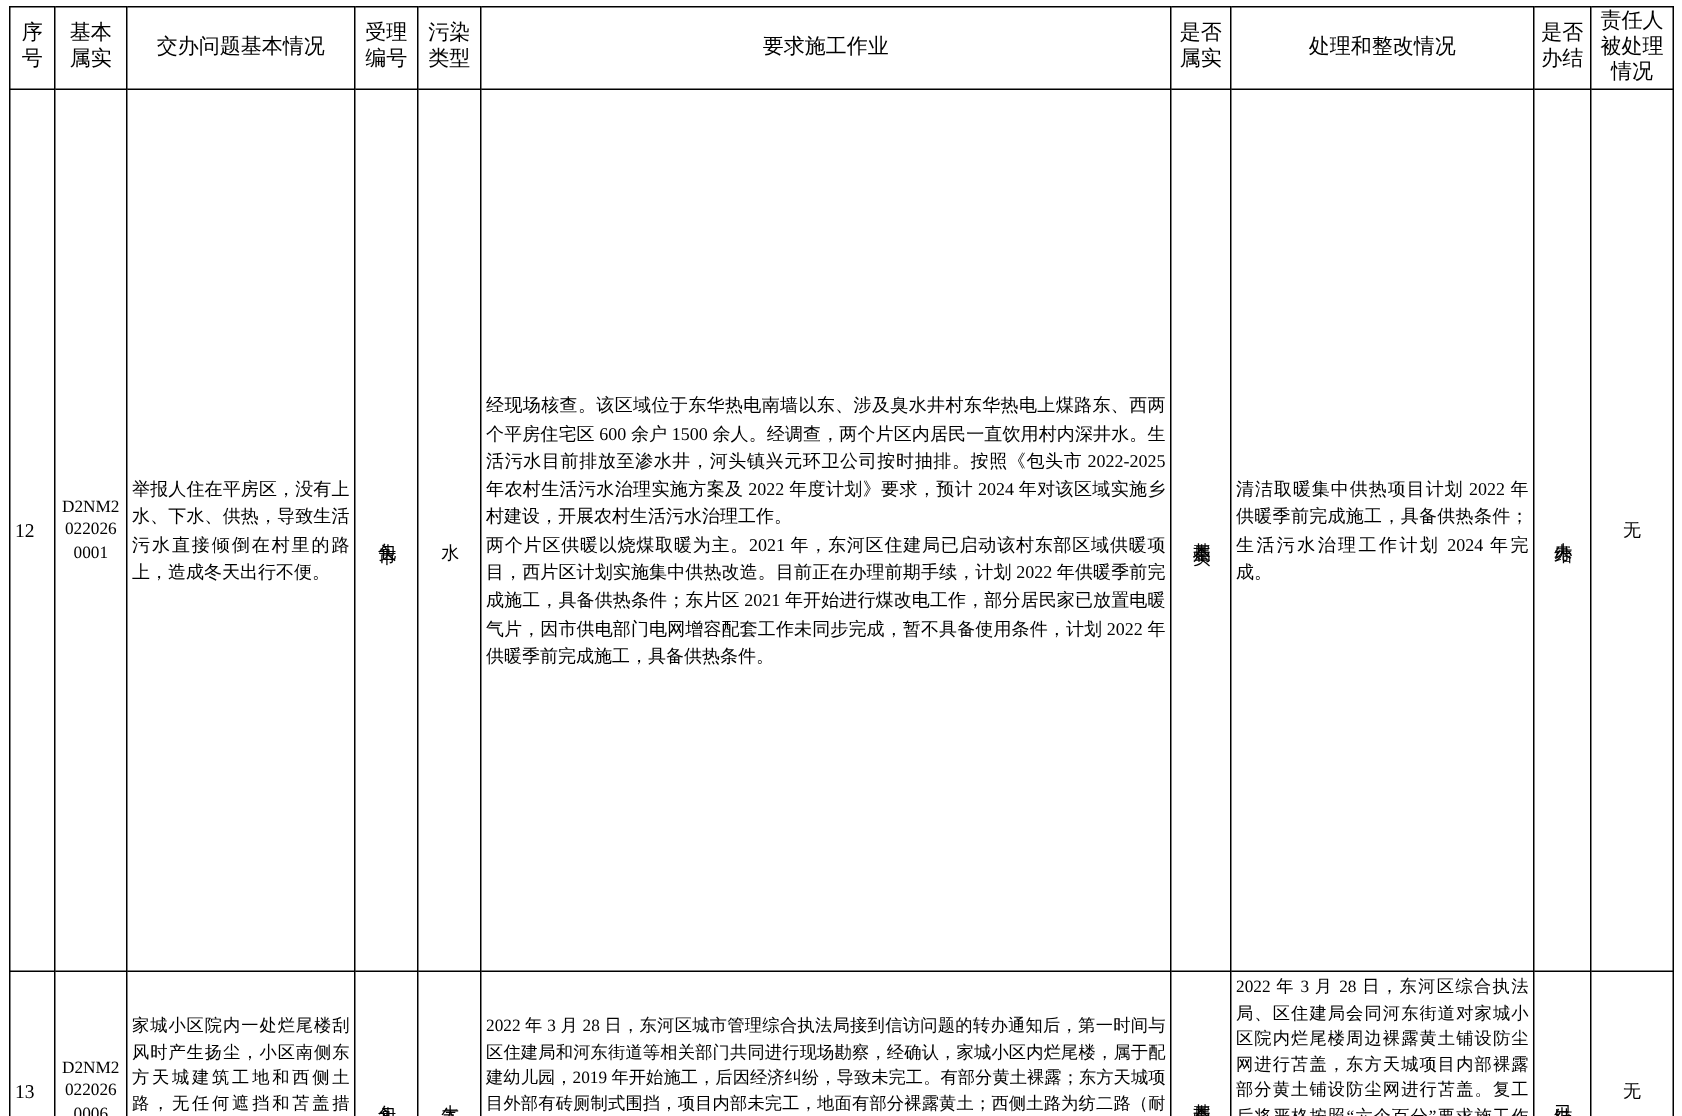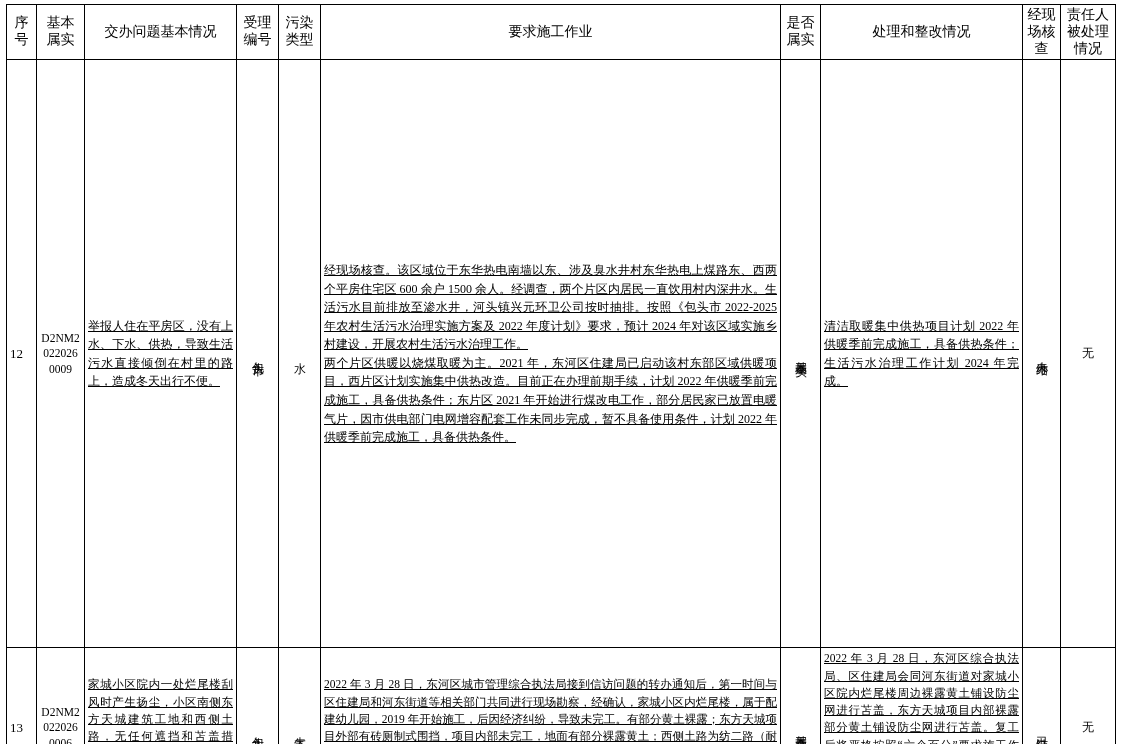--- a/index.html
+++ b/index.html
@@ -70,21 +70,20 @@
     text-align: center;
     font-size: 11.5px;
     line-height: 1.35;
     word-break: break-all;
   }
   .para {
     font-size: 12px;
     line-height: 1.55;
     text-align: justify;
     text-justify: inter-ideograph;
-    text-decoration: underline;
   }
   .para.small {
     font-size: 11.5px;
     line-height: 1.5;
   }
   .row-12 { height: 588px; }
   .row-13 { height: 130px; }
   .hdr-2line { line-height: 1.2; }
 </style>
 </head>
@@ -107,28 +106,28 @@
     <thead>
       <tr>
         <th><span class="hdr-2line">序号</span></th>
         <th><span class="hdr-2line">基本属实</span></th>
         <th><span class="hdr-2line">交办问题基本情况</span></th>
         <th><span class="hdr-2line">受理编号</span></th>
         <th><span class="hdr-2line">污染类型</span></th>
         <th><span>要求施工作业</span></th>
         <th><span class="hdr-2line">是否属实</span></th>
         <th><span>处理和整改情况</span></th>
-        <th><span class="hdr-2line">经现场核查</span></th>
+        <th><span class="hdr-2line">是否办结</span></th>
         <th><span class="hdr-2line">责任人被处理情况</span></th>
       </tr>
     </thead>
     <tbody>
       <tr class="row-12">
         <td class="cell-seq">12</td>
-        <td class="cell-id">D2NM2022026 0009</td>
+        <td class="cell-id">D2NM2022026 0001</td>
         <td>
             <div class="para">举报人住在平房区，没有上水、下水、供热，导致生活污水直接倾倒在村里的路上，造成冬天出行不便。</div>
           </td>
         <td class="cell-center">
             <div class="vertical">包头市</div>
           </td>
         <td class="cell-center">
             <div class="vertical">水</div>
           </td>
         <td>

